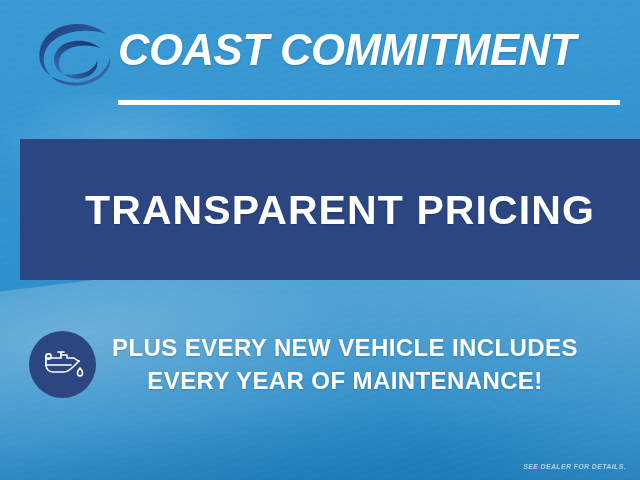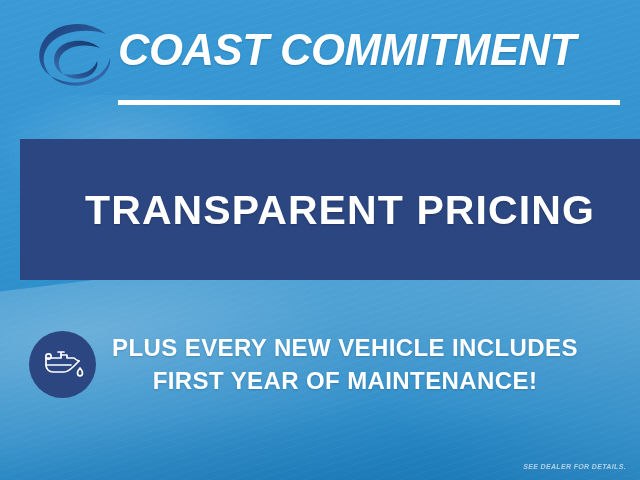--- a/index.html
+++ b/index.html
@@ -241,19 +241,19 @@
           <path d="M20 9 L20 6 M17 6 L23 6"></path>
           <circle cx="7.5" cy="10.5" r="2.6"></circle>
           <path d="M5 19 L30 19"></path>
           <path d="M39 22 C39 22 36.5 25 36.5 27 C36.5 28.6 37.6 29.8 39 29.8 C40.4 29.8 41.5 28.6 41.5 27 C41.5 25 39 22 39 22 Z"></path>
         </svg>
       </span>
     </div>
 
     <div class="promo-text">
       <div class="promo-line">PLUS EVERY NEW VEHICLE INCLUDES</div>
-      <div class="promo-line">FIRST YEAR OF MAINTENANCE!</div>
+      <div class="promo-line">EVERY YEAR OF MAINTENANCE!</div>
     </div>
   </div>
 
   <div class="disclaimer">SEE DEALER FOR DETAILS.</div>
 
 </div>
 
 </body></html>

